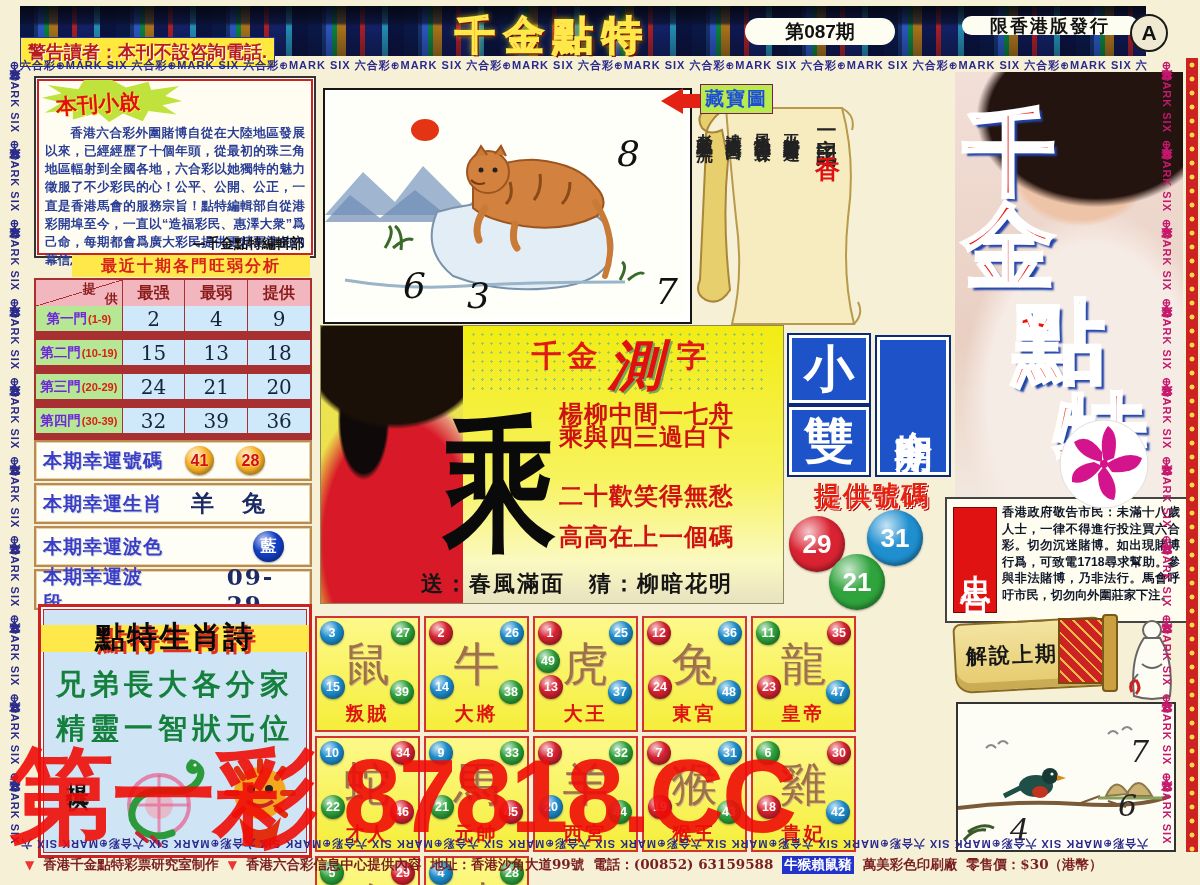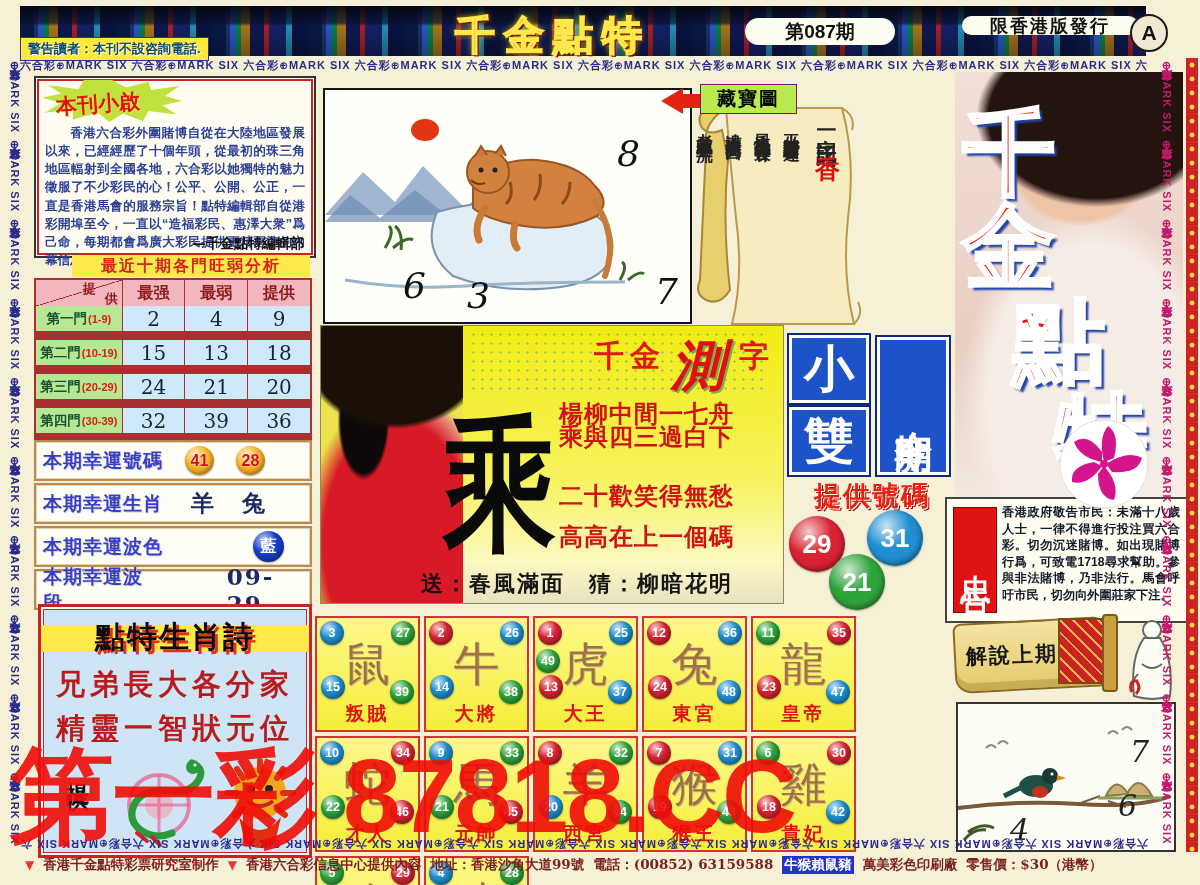--- a/index.html
+++ b/index.html
@@ -12,21 +12,21 @@
     background:
       linear-gradient(180deg,rgba(4,6,16,.92) 0%,rgba(10,16,44,.75) 34%,rgba(10,18,60,.18) 40%,rgba(6,10,30,.45) 100%),
       repeating-linear-gradient(90deg,#0a1a4a 0 14px,#1a3a7a 14px 18px,#3366dd 18px 24px,#0a9a44 24px 29px,#cc8811 29px 38px,#101a55 38px 52px,#cc2222 52px 57px,#15246e 57px 74px,#2aa7cc 74px 80px,#0a1340 80px 96px);}
   #main-title{left:455px;top:8px;font-size:40px;font-weight:bold;color:#e8251f;letter-spacing:9px;
     -webkit-text-stroke:1.5px #ffe84a;text-shadow:2px 2px 0 #7a0d08,0 0 6px #ffd900;font-family:"DejaVu Serif",serif}
   .pill{background:#fdfdf2;border-radius:14px;color:#111;font-weight:bold;display:flex;align-items:center;justify-content:center}
   #issue-pill{left:745px;top:18px;width:150px;height:27px;font-size:19px}
   #edition-pill{left:962px;top:16px;width:176px;height:19px;font-size:18px;font-family:"DejaVu Serif",serif;letter-spacing:2px}
   #corner-a{left:1130px;top:14px;width:34px;height:34px;border-radius:50%;background:#efe9d2;border:2px solid #1a1a1a;
     display:flex;align-items:center;justify-content:center;font-size:21px;font-weight:bold;color:#111}
-  #warning-note{left:20px;top:37px;background:#ffe93c;color:#0c4a6e;font-weight:bold;font-size:13px;
+  #warning-note{left:20px;top:37px;background:#ffe93c;color:#b91c1c;font-weight:bold;font-size:18px;
     padding:2px 7px;border:1px solid #2233aa;text-shadow:1px 1px 0 #fff}
 
   
   .msstrip{color:#2a2a8c;font-size:11px;font-weight:bold;letter-spacing:1px;overflow:hidden;white-space:nowrap;z-index:5;line-height:17px}
   #strip-top{left:20px;top:57px;width:1128px;height:17px}
   #strip-bottom{left:20px;top:835px;width:1128px;height:17px;transform:rotate(180deg)}
   .vstrip{writing-mode:vertical-rl;width:17px;height:794px;top:58px;line-height:16px}
   #strip-left{left:6px}
   #strip-right{left:1158px;color:#c4186c}
   #coin-strip{left:1186px;top:58px;width:12px;height:794px;z-index:5;
@@ -49,21 +49,21 @@
   .trow:first-child{margin-top:0}
   .tcorner,.thead{background:#f2b6be;color:#8b1a1a;font-weight:bold;font-size:16px;height:26px;
     display:flex;align-items:center;justify-content:center;font-family:"DejaVu Serif",serif}
   .tcorner{width:86px;position:relative;background:
      linear-gradient(to bottom right,transparent 49.2%,#a83030 49.2%,#a83030 51%,transparent 51%),#f2b6be}
   .tcorner i{position:absolute;font-style:normal;font-size:13px}
   .tcorner i.c1{right:26px;top:0}
   .tcorner i.c2{right:4px;top:10px}
   .thead{width:62px}
   .tlabel{width:86px;height:25px;background:#b7e695;display:flex;align-items:center;justify-content:center;gap:1px}
-  .tlabel .door{font-size:13.5px;font-weight:bold;color:#14532d;font-family:"DejaVu Serif",serif}
+  .tlabel .door{font-size:13.5px;font-weight:bold;color:#6d28d9;font-family:"DejaVu Serif",serif}
   .tlabel .range{font-size:11px;font-weight:bold;color:#d82010}
   .tval{width:62px;height:25px;background:#cfe9fa;color:#15253c;font-size:20px;font-family:"DejaVu Serif",serif;
     display:flex;align-items:center;justify-content:center}
 
   
   .lrow{left:34px;width:274px;height:37px;background:#fffef6;border:2px solid #b98a52;
     box-shadow:inset 0 0 0 1px #e6d2a8;display:flex;align-items:center}
   .lrow .llabel{margin-left:7px;font-size:19px;font-weight:bold;color:#3c3cc8;letter-spacing:1px;text-shadow:1px 1px 0 #cdd}
   .lval{color:#1c2a66;font-weight:bold;font-size:23px;letter-spacing:10px;margin-left:28px;font-family:"DejaVu Serif",serif}
   .ball{border-radius:50%;display:flex;align-items:center;justify-content:center;color:#fff;font-weight:bold;
@@ -72,48 +72,48 @@
   .ball.red{--c:#d92332}.ball.blue{--c:#1f8fd0}.ball.green{--c:#2fa33c}
   .ball.orange{--c:#ffb627;color:#d01010;text-shadow:0 0 2px #fff}
   .lball{width:29px;height:29px;font-size:16px;margin-left:22px}
   .wball{width:31px;height:31px;font-size:17px;margin-left:90px;--c:#1440c8}
 
   
   #zpoem-box{left:38px;top:604px;width:268px;height:248px;background:#cfe4f4;
     border:3px solid #cc2222;box-shadow:inset 0 0 0 2px #fff,inset 0 0 0 3px #cc2222}
   #zpoem-title{left:0;right:0;top:10px;text-align:center;font-size:30px;font-weight:bold;color:#0a0a0a;
     text-shadow:3px 3px 0 #e03020;background:linear-gradient(transparent 20%,#ffe84a 20% 85%,transparent 85%);letter-spacing:2px}
-  .zline{left:0;right:0;text-align:center;font-size:29px;font-weight:bold;color:#b91c1c;letter-spacing:5px;font-family:"DejaVu Serif",serif}
+  .zline{left:0;right:0;text-align:center;font-size:29px;font-weight:bold;color:#15803d;letter-spacing:5px;font-family:"DejaVu Serif",serif}
   #zprovide{left:22px;top:158px;writing-mode:vertical-rl;font-size:23px;font-weight:bold;color:#111;letter-spacing:6px}
 
   
   #treasure-box{left:323px;top:88px;width:365px;height:232px;background:#fff;border:2px solid #151515}
   #arrow-left{left:648px;top:88px;width:0;height:0;border:13px solid transparent;border-right:22px solid #e32214;z-index:4}
   #arrow-left:after{content:"";position:absolute;left:22px;top:-7px;width:28px;height:14px;background:#e32214}
-  #treasure-label{left:700px;top:84px;padding:1px 16px;background:#b9ea4e;border:1px solid #7a1a5a;
-    color:#000000;font-size:19px;font-weight:bold;letter-spacing:2px;z-index:4}
+  #treasure-label{left:700px;top:84px;padding:1px 4px;background:#b9ea4e;border:1px solid #7a1a5a;
+    color:#1d4ed8;font-size:19px;font-weight:bold;letter-spacing:2px;z-index:4}
   #scroll-panel{left:692px;top:100px;width:178px;height:234px}
   #scroll-text{right:26px;top:20px;height:198px;writing-mode:vertical-rl;color:#222;
     font-family:"DejaVu Serif",serif;font-weight:bold}
   #scroll-text .scol{display:block;font-size:20px;letter-spacing:3px;margin-left:9px}
   #scroll-text .sline{display:block;font-size:16.5px;letter-spacing:2px;margin-left:7px}
   #scroll-text .sword{color:#e01010;font-size:25px}
 
   
   #cezi-panel{left:320px;top:325px;width:462px;height:277px;border:1px solid #8a8a5a;
     background:linear-gradient(180deg,#f2ec12 0%,#f7f35e 55%,#fbf9c0 85%,#e8e2c0 100%)}
   #cezi-photo{left:0;top:0;width:142px;height:277px;
     background:
       radial-gradient(90px 70px at 52% 12%,#1a1008 92%,rgba(26,16,8,0) 100%),
       radial-gradient(34px 26px at 58% 22%,#e8b28e 90%,rgba(232,178,142,0) 100%),
       radial-gradient(26px 60px at 30% 34%,#10090a 88%,rgba(16,9,10,0) 100%),
       radial-gradient(95px 150px at 55% 78%,#d81a28 80%,rgba(216,26,40,0) 100%),
       radial-gradient(60px 50px at 62% 44%,#e8b28e 85%,rgba(232,178,142,0) 100%),
       linear-gradient(180deg,#efe65a,#e8dc3a)}
-  #cezi-title{left:148px;top:4px;width:300px;height:62px;text-align:right;
+  #cezi-title{left:148px;top:4px;width:300px;height:62px;text-align:center;
     background:radial-gradient(#9ac86a 1.2px,transparent 1.3px);background-size:9px 9px}
   #cezi-title .t1{font-size:30px;font-weight:bold;color:#e01818;letter-spacing:6px;font-family:"DejaVu Serif",serif;vertical-align:18px}
   #cezi-title .t2{font-size:54px;font-weight:bold;color:#e01010;font-style:italic;font-family:"DejaVu Serif",serif;text-shadow:2px 2px 0 #7a5}
   #cezi-title .t3{font-size:30px;font-weight:bold;color:#e01818;font-family:"DejaVu Serif",serif;vertical-align:18px;margin-left:10px}
   #cezi-big{left:122px;top:78px;width:120px;height:165px;font-size:145px;line-height:160px;font-weight:bold;color:#0a0a0a;
     font-family:"DejaVu Serif",serif;transform:scaleX(.78);transform-origin:left}
   .cline{left:238px;width:200px;font-size:24px;font-weight:bold;color:#cf1212;letter-spacing:1px;font-family:"DejaVu Serif",serif}
   #cezi-bottom{left:100px;top:243px;font-size:22px;font-weight:bold;color:#151515;letter-spacing:2px;font-family:"DejaVu Serif",serif}
 
   

